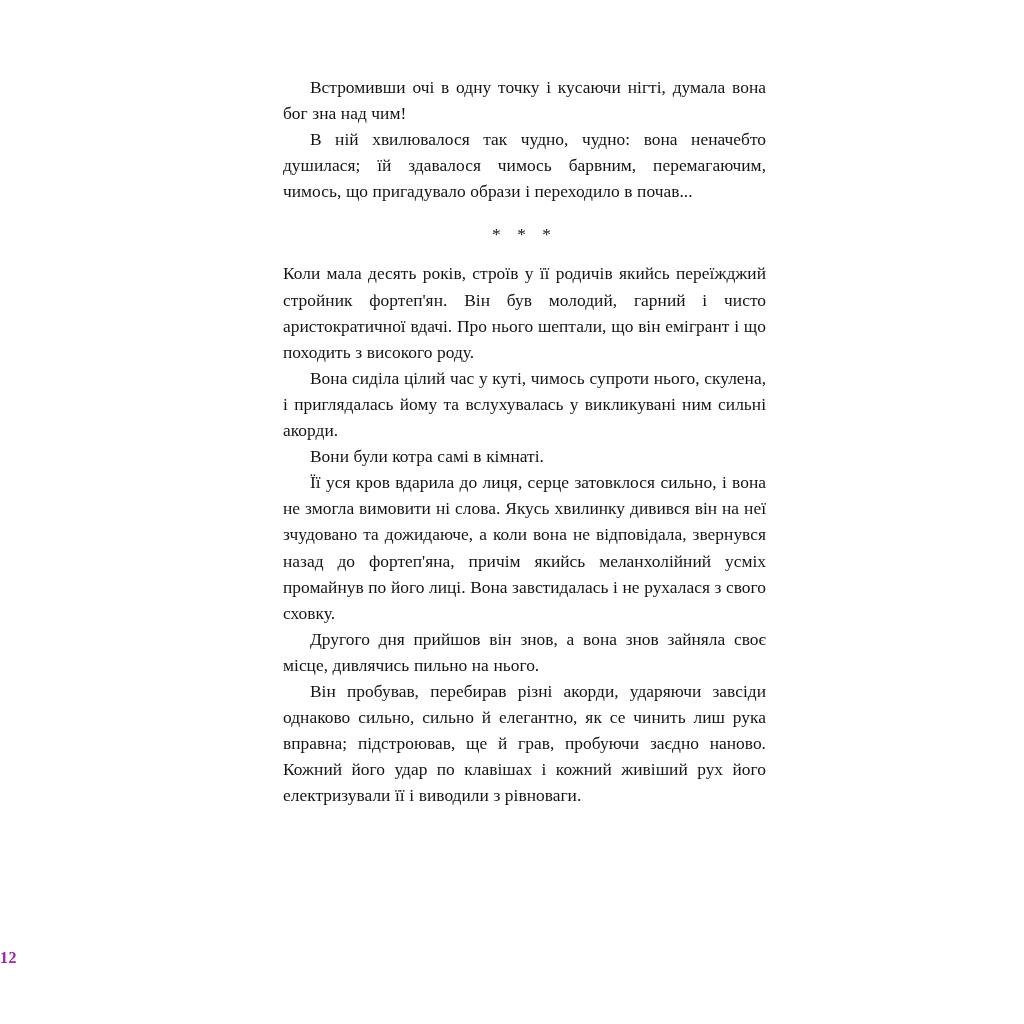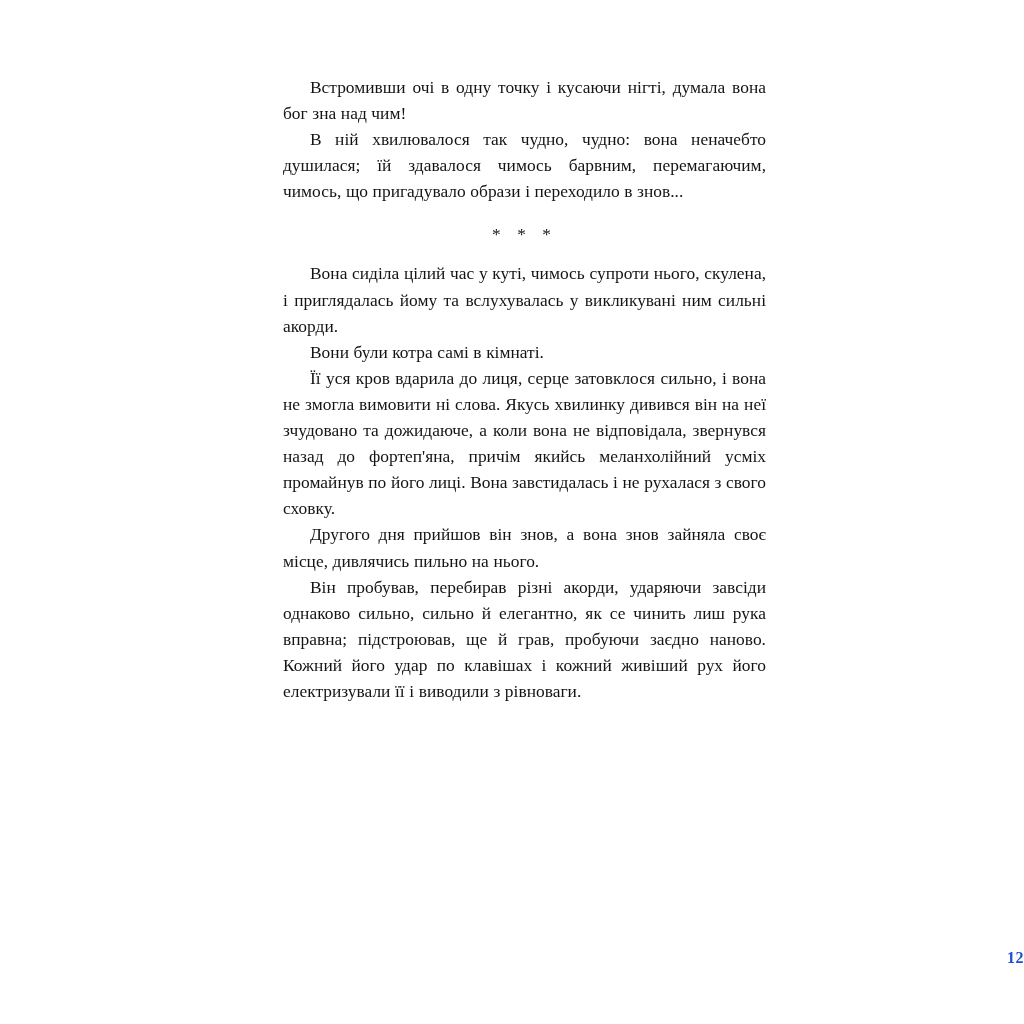--- a/index.html
+++ b/index.html
@@ -79,47 +79,48 @@
   }
 
   .spacer-before-break { height: 14px; }
   .spacer-after-break  { height: 6px; }
 
   .folio {
     position: absolute;
     left: 0;
     top: 948px;
     width: 1024px;
-    text-align: right;
+    text-align: left;
     font-size: 16px;
     line-height: 20px;
     font-weight: 700;
-    color: #1d4ed8;
+    color: #a21caf;
     letter-spacing: 0.5px;
   }
 </style>
 </head>
 <body>
 
 <div class="page">
 
   <div class="text-block">
 
     <p class="para indent">Встромивши очі в одну точку і кусаючи нігті, думала вона бог зна над чим!</p>
 
-    <p class="para indent">В ній хвилювалося так чудно, чудно: вона неначебто душилася; їй здавалося чимось барвним, перемагаючим, чимось, що пригадувало образи і переходило в знов...</p>
+    <p class="para indent">В ній хвилювалося так чудно, чудно: вона неначебто душилася; їй здавалося чимось барвним, перемагаючим, чимось, що пригадувало образи і переходило в почав...</p>
 
     <div class="spacer-before-break"></div>
 
     <div class="scene-break">
       <span class="scene-break-inner">* * *</span>
     </div>
 
     <div class="spacer-after-break"></div>
 
+    <p class="para noindent">Коли мала десять років, строїв у її родичів якийсь переїжджий стройник фортеп'ян. Він був молодий, гарний і чисто аристократичної вдачі. Про нього шептали, що він емігрант і що походить з високого роду.</p>
 
     <p class="para indent">Вона сиділа цілий час у куті, чимось супроти нього, скулена, і приглядалась йому та вслухувалась у викликувані ним сильні акорди.</p>
 
     <p class="para indent">Вони були котра самі в кімнаті.</p>
 
 
     <p class="para indent">Її уся кров вдарила до лиця, серце затовклося сильно, і вона не змогла вимовити ні слова. Якусь хвилинку дивився він на неї зчудовано та дожидаюче, а коли вона не відповідала, звернувся назад до фортеп'яна, причім якийсь меланхолійний усміх промайнув по його лиці. Вона завстидалась і не рухалася з свого сховку.</p>
 
     <p class="para indent">Другого дня прийшов він знов, а вона знов зайняла своє місце, дивлячись пильно на нього.</p>
 

